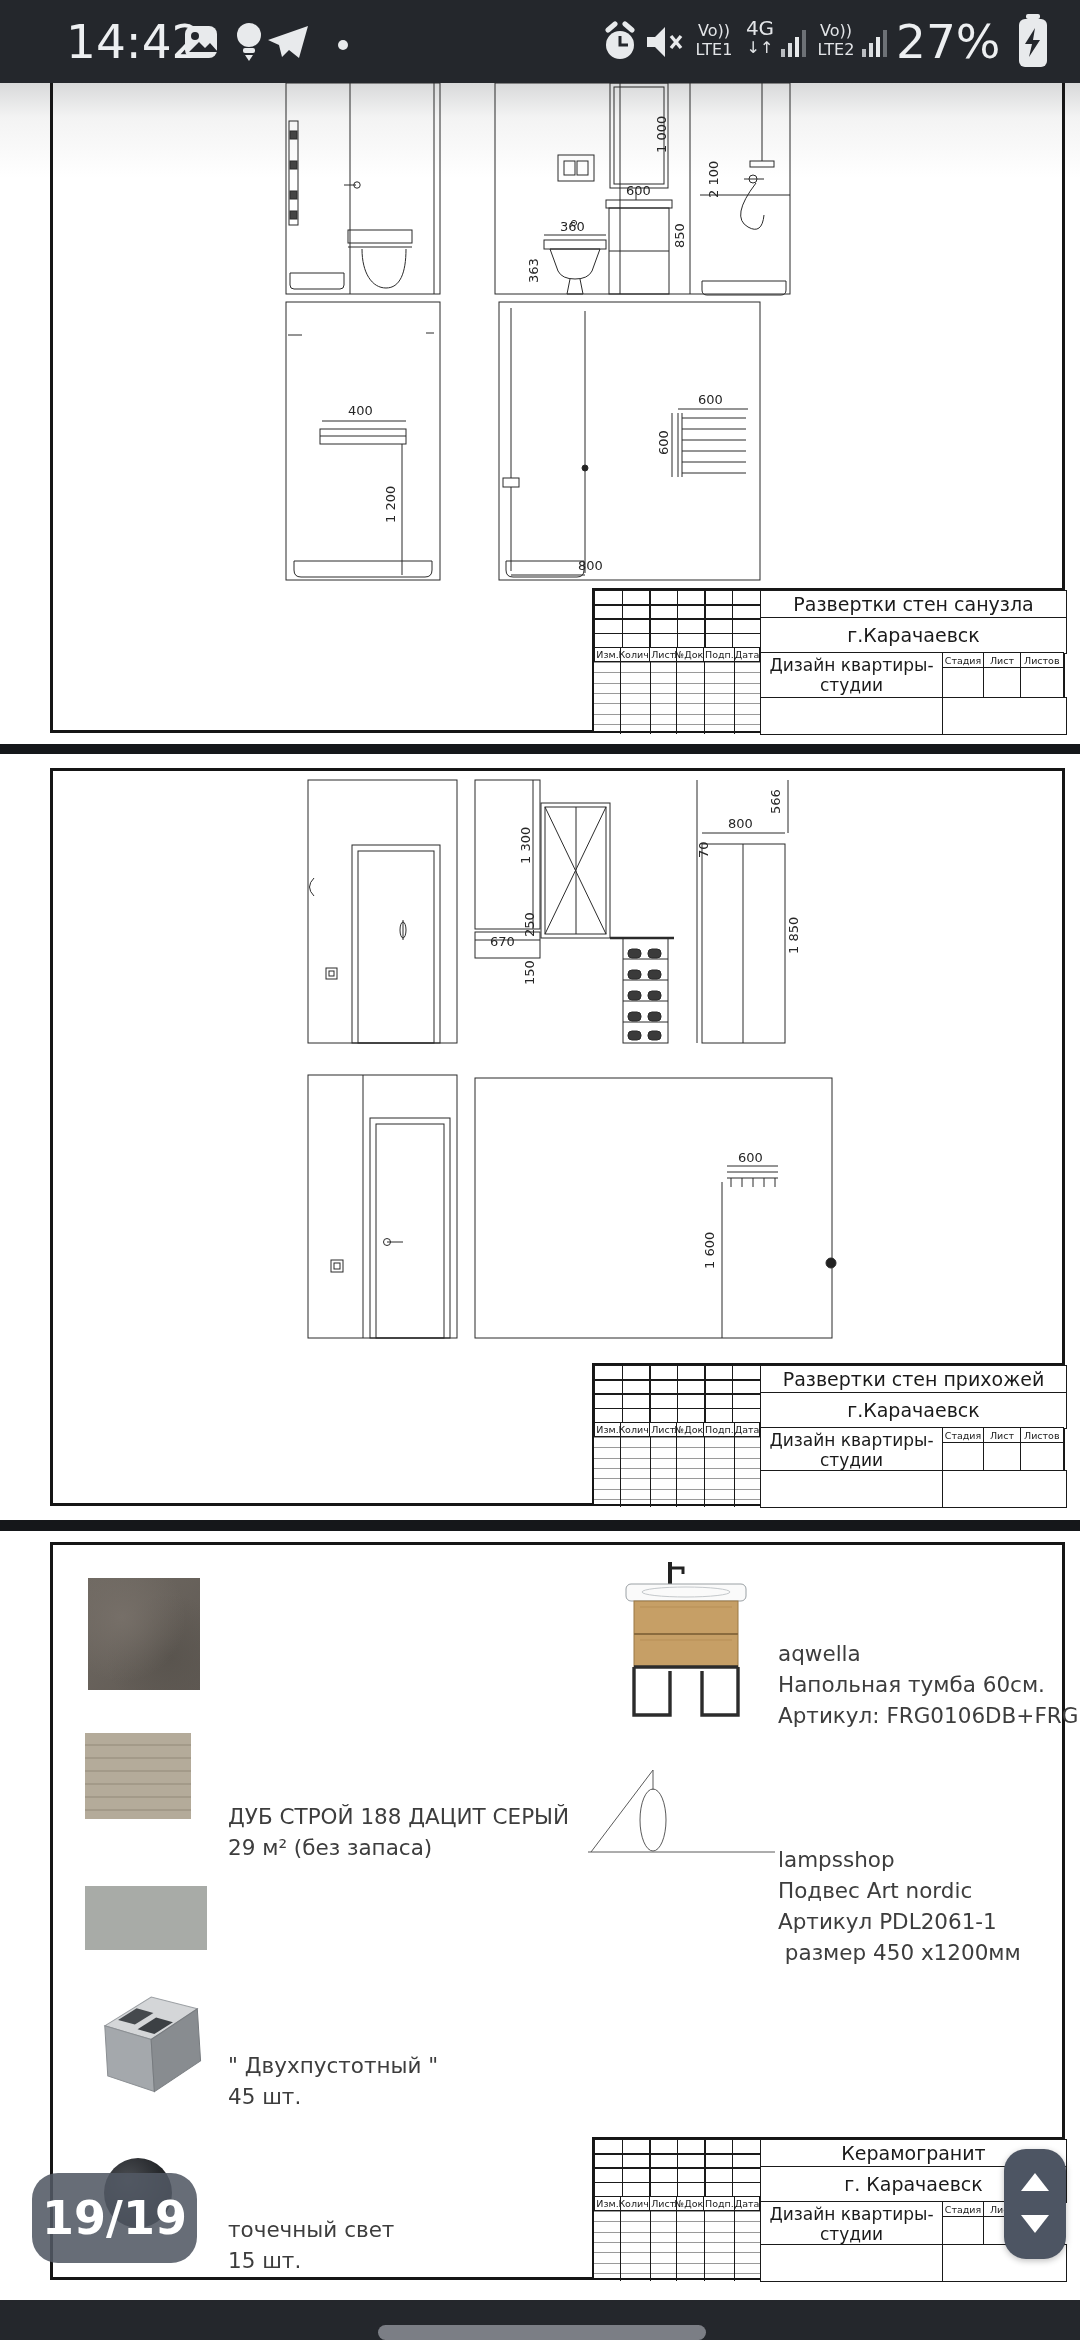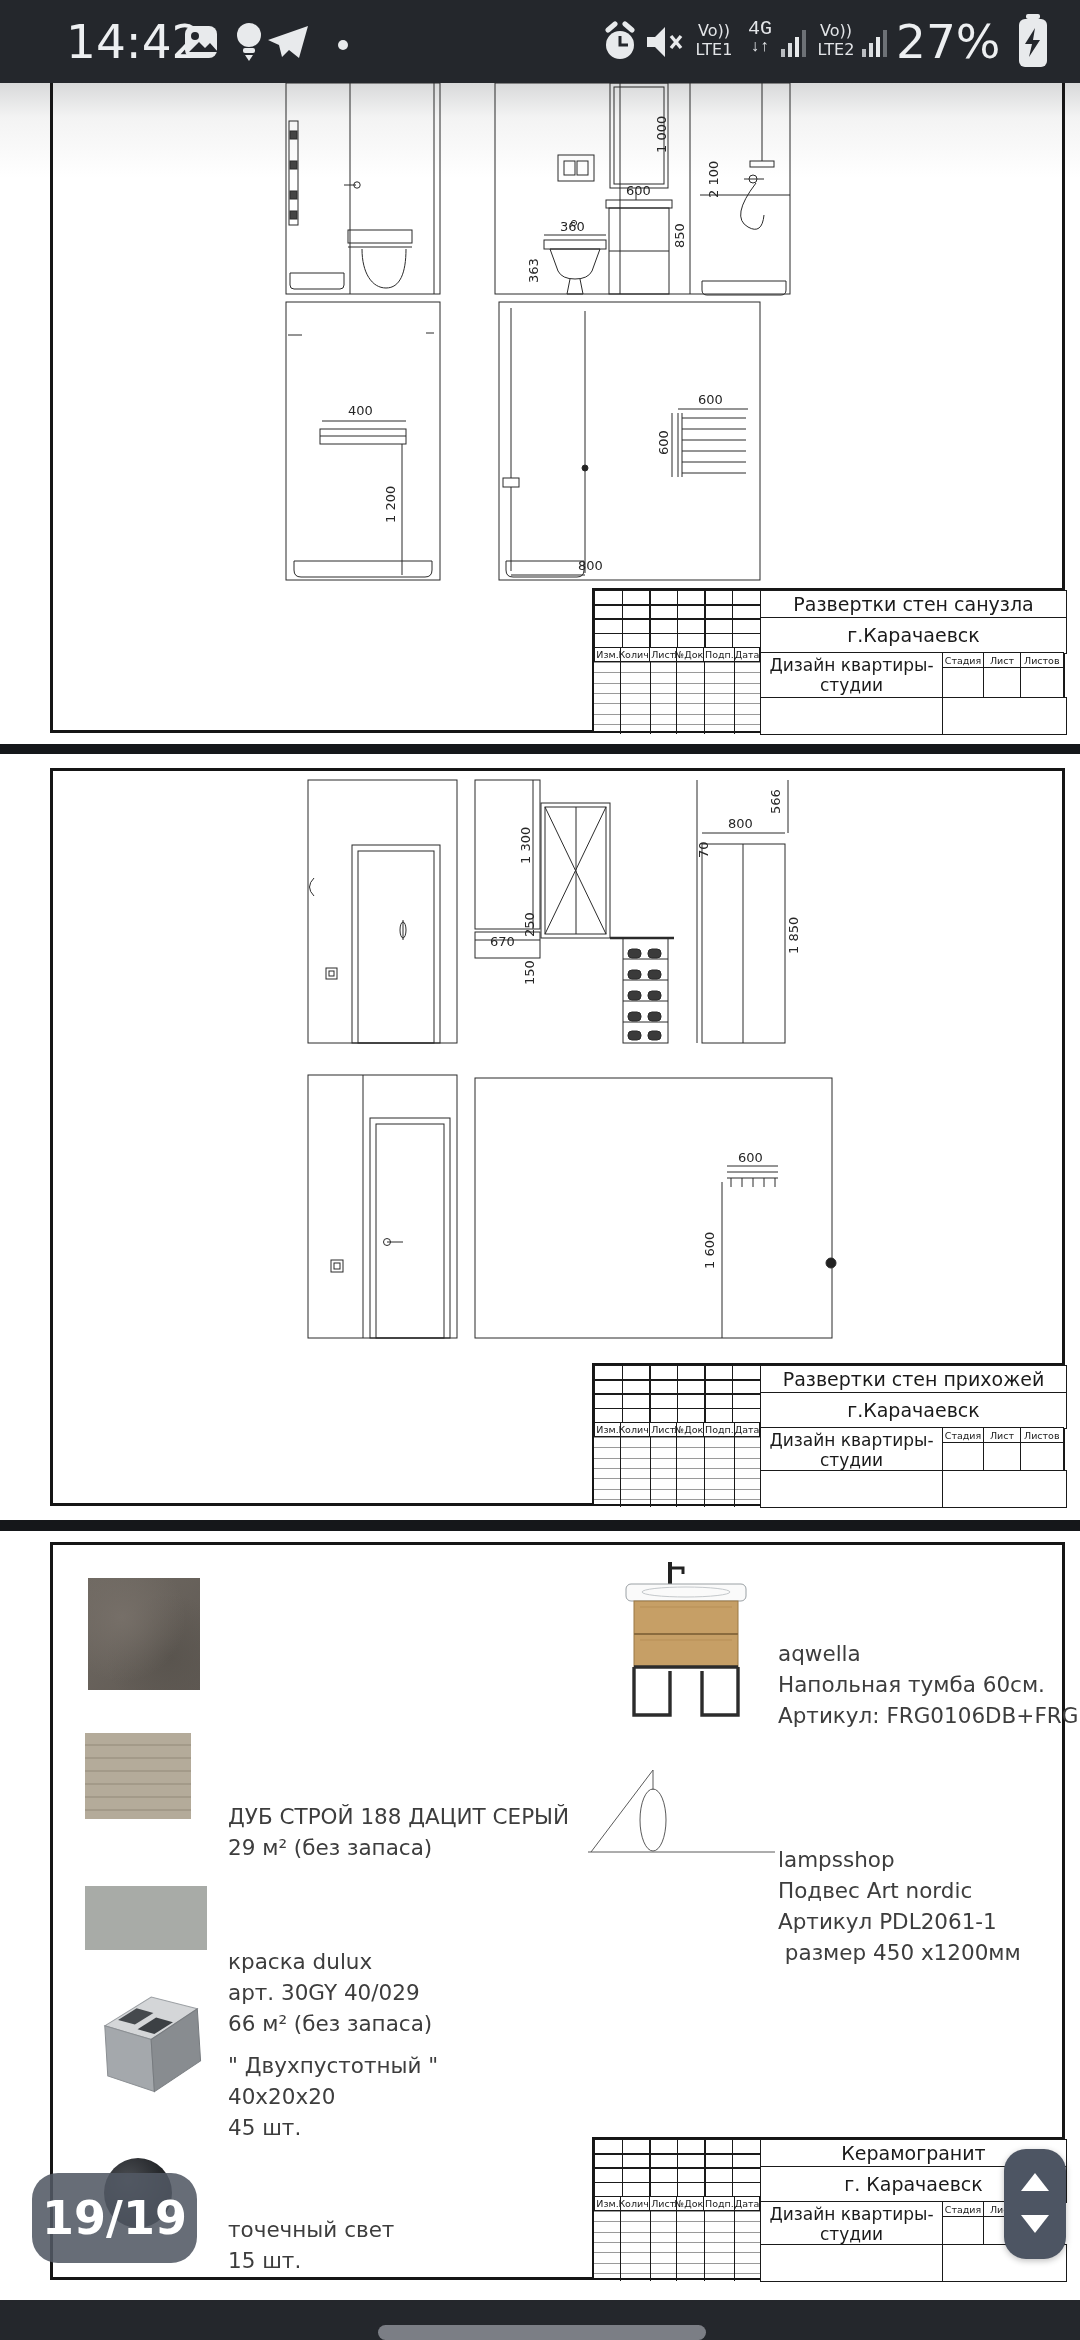--- a/index.html
+++ b/index.html
@@ -76,21 +76,21 @@
       <path d="M32,9 L25,3" stroke="#e8eaec" stroke-width="5" stroke-linecap="round"></path>
     </svg>
     <svg class="abs" style="left:646px;top:24px;" width="38" height="36" viewBox="0 0 38 36">
       <path d="M1,13 h8 l10,-10 v30 l-10,-10 h-8 z" fill="#e8eaec"></path>
       <path d="M25,12 l10,12 M35,12 l-10,12" stroke="#e8eaec" stroke-width="3.4"></path>
     </svg>
     <div class="abs sb-small" style="left:688px;top:21px;width:52px;">
       <div>Vo))</div>
         <div>LTE1</div>
     </div>
-    <div class="abs sb-small" style="left:740px;top:19px;width:40px;font-family:Liberation Mono, monospace;">
+    <div class="abs sb-small" style="left:740px;top:19px;width:40px;">
       <div style="font-size:20px;">4G</div>
       <div style="font-size:16px;">↓↑</div>
     </div>
     <svg class="abs" style="left:781px;top:27px;" width="26" height="30" viewBox="0 0 26 30">
       <rect x="0" y="22" width="4" height="8" fill="#b9bcc0"></rect>
         <rect x="7" y="16" width="4" height="14" fill="#d9dcdf"></rect>
       <rect x="14" y="10" width="4" height="20" fill="#e8eaec"></rect>
         <rect x="21" y="3" width="4" height="27" fill="#6d7176"></rect>
     </svg>
     <div class="abs sb-small" style="left:810px;top:21px;width:52px;">
@@ -384,25 +384,22 @@
     <svg class="abs" style="left:585px;top:232px;" width="195" height="95" viewBox="0 0 195 95">
       <line x1="3" y1="89" x2="190" y2="89" stroke="#5a5a5a"></line>
       <line x1="6" y1="89" x2="68" y2="7" stroke="#5a5a5a"></line>
       <line x1="68" y1="7" x2="68" y2="27" stroke="#5a5a5a"></line>
       <ellipse cx="68" cy="57" rx="13" ry="31" fill="none" stroke="#5a5a5a"></ellipse>
     </svg>
 
     <div class="p3t" style="left:228px;top:208px;">
       <div>ДУБ СТРОЙ 188 ДАЦИТ СЕРЫЙ</div><div>29 м² (без запаса)</div>
     </div>
-    <div class="p3t" style="left:228px;top:353px;">
-      <div>краска dulux</div><div>арт. 30GY 40/029</div><div>66 м² (без запаса)</div>
-    </div>
     <div class="p3t" style="left:228px;top:457px;">
-      <div>" Двухпустотный "</div><div>40х20х20</div><div>45 шт.</div>
+      <div>" Двухпустотный "</div><div>45 шт.</div>
     </div>
     <div class="p3t" style="left:228px;top:621px;">
       <div>точечный свет</div><div>15 шт.</div>
     </div>
     <div class="p3t" style="left:778px;top:45px;">
       <div>aqwella</div><div>Напольная тумба 60см.</div><div>Артикул: FRG0106DB+FRGN380</div>
     </div>
     <div class="p3t" style="left:778px;top:251px;">
       <div>lampsshop</div><div>Подвес Art nordic</div><div>Артикул PDL2061-1</div><div> размер 450 х1200мм</div>
     </div>

